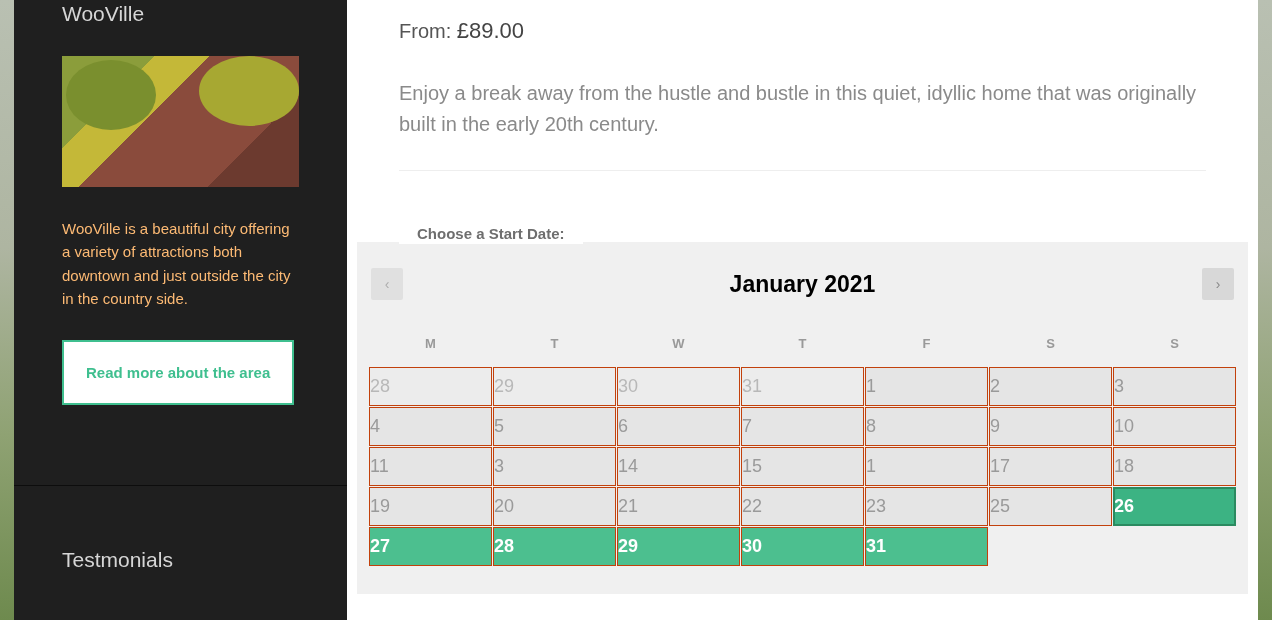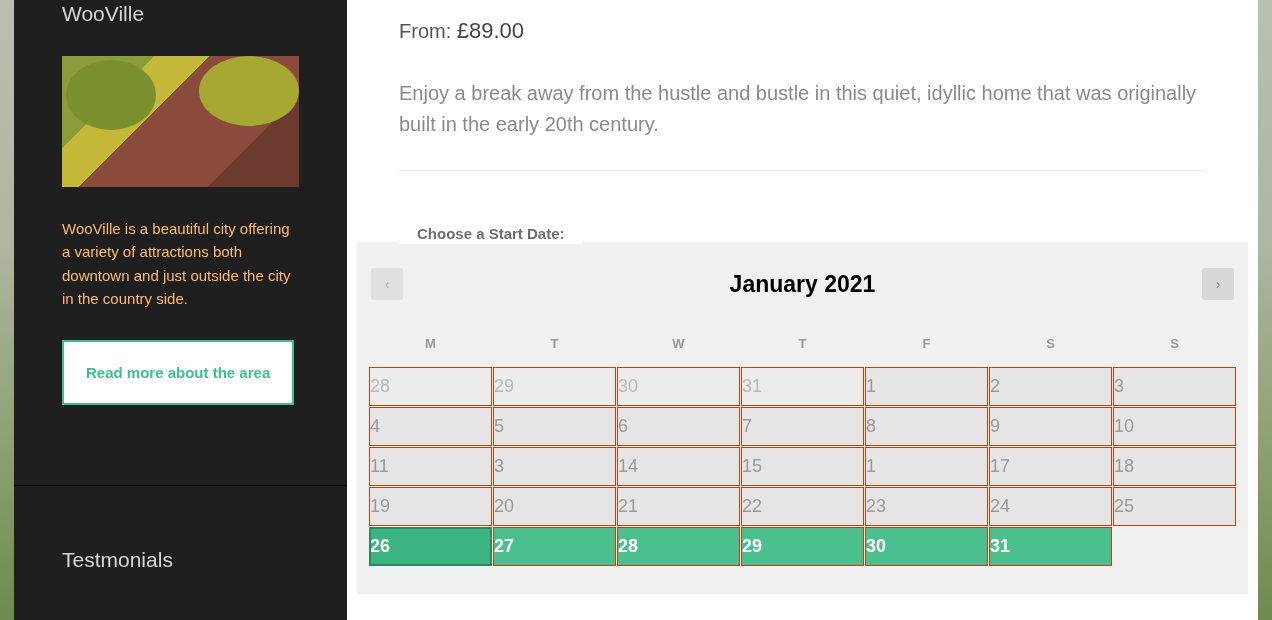--- a/index.html
+++ b/index.html
@@ -228,21 +228,20 @@
           <div class="day">14</div>
           <div class="day">15</div>
           <div class="day">1</div>
           <div class="day">17</div>
           <div class="day">18</div>
           <div class="day">19</div>
           <div class="day">20</div>
           <div class="day">21</div>
           <div class="day">22</div>
           <div class="day">23</div>
-          <div class="day">24</div>
           <div class="day">25</div>
           <div class="day avail selected">26</div>
           <div class="day avail">27</div>
           <div class="day avail">28</div>
           <div class="day avail">29</div>
           <div class="day avail">30</div>
           <div class="day avail">31</div>
         </div>
     </div>
   </main>

